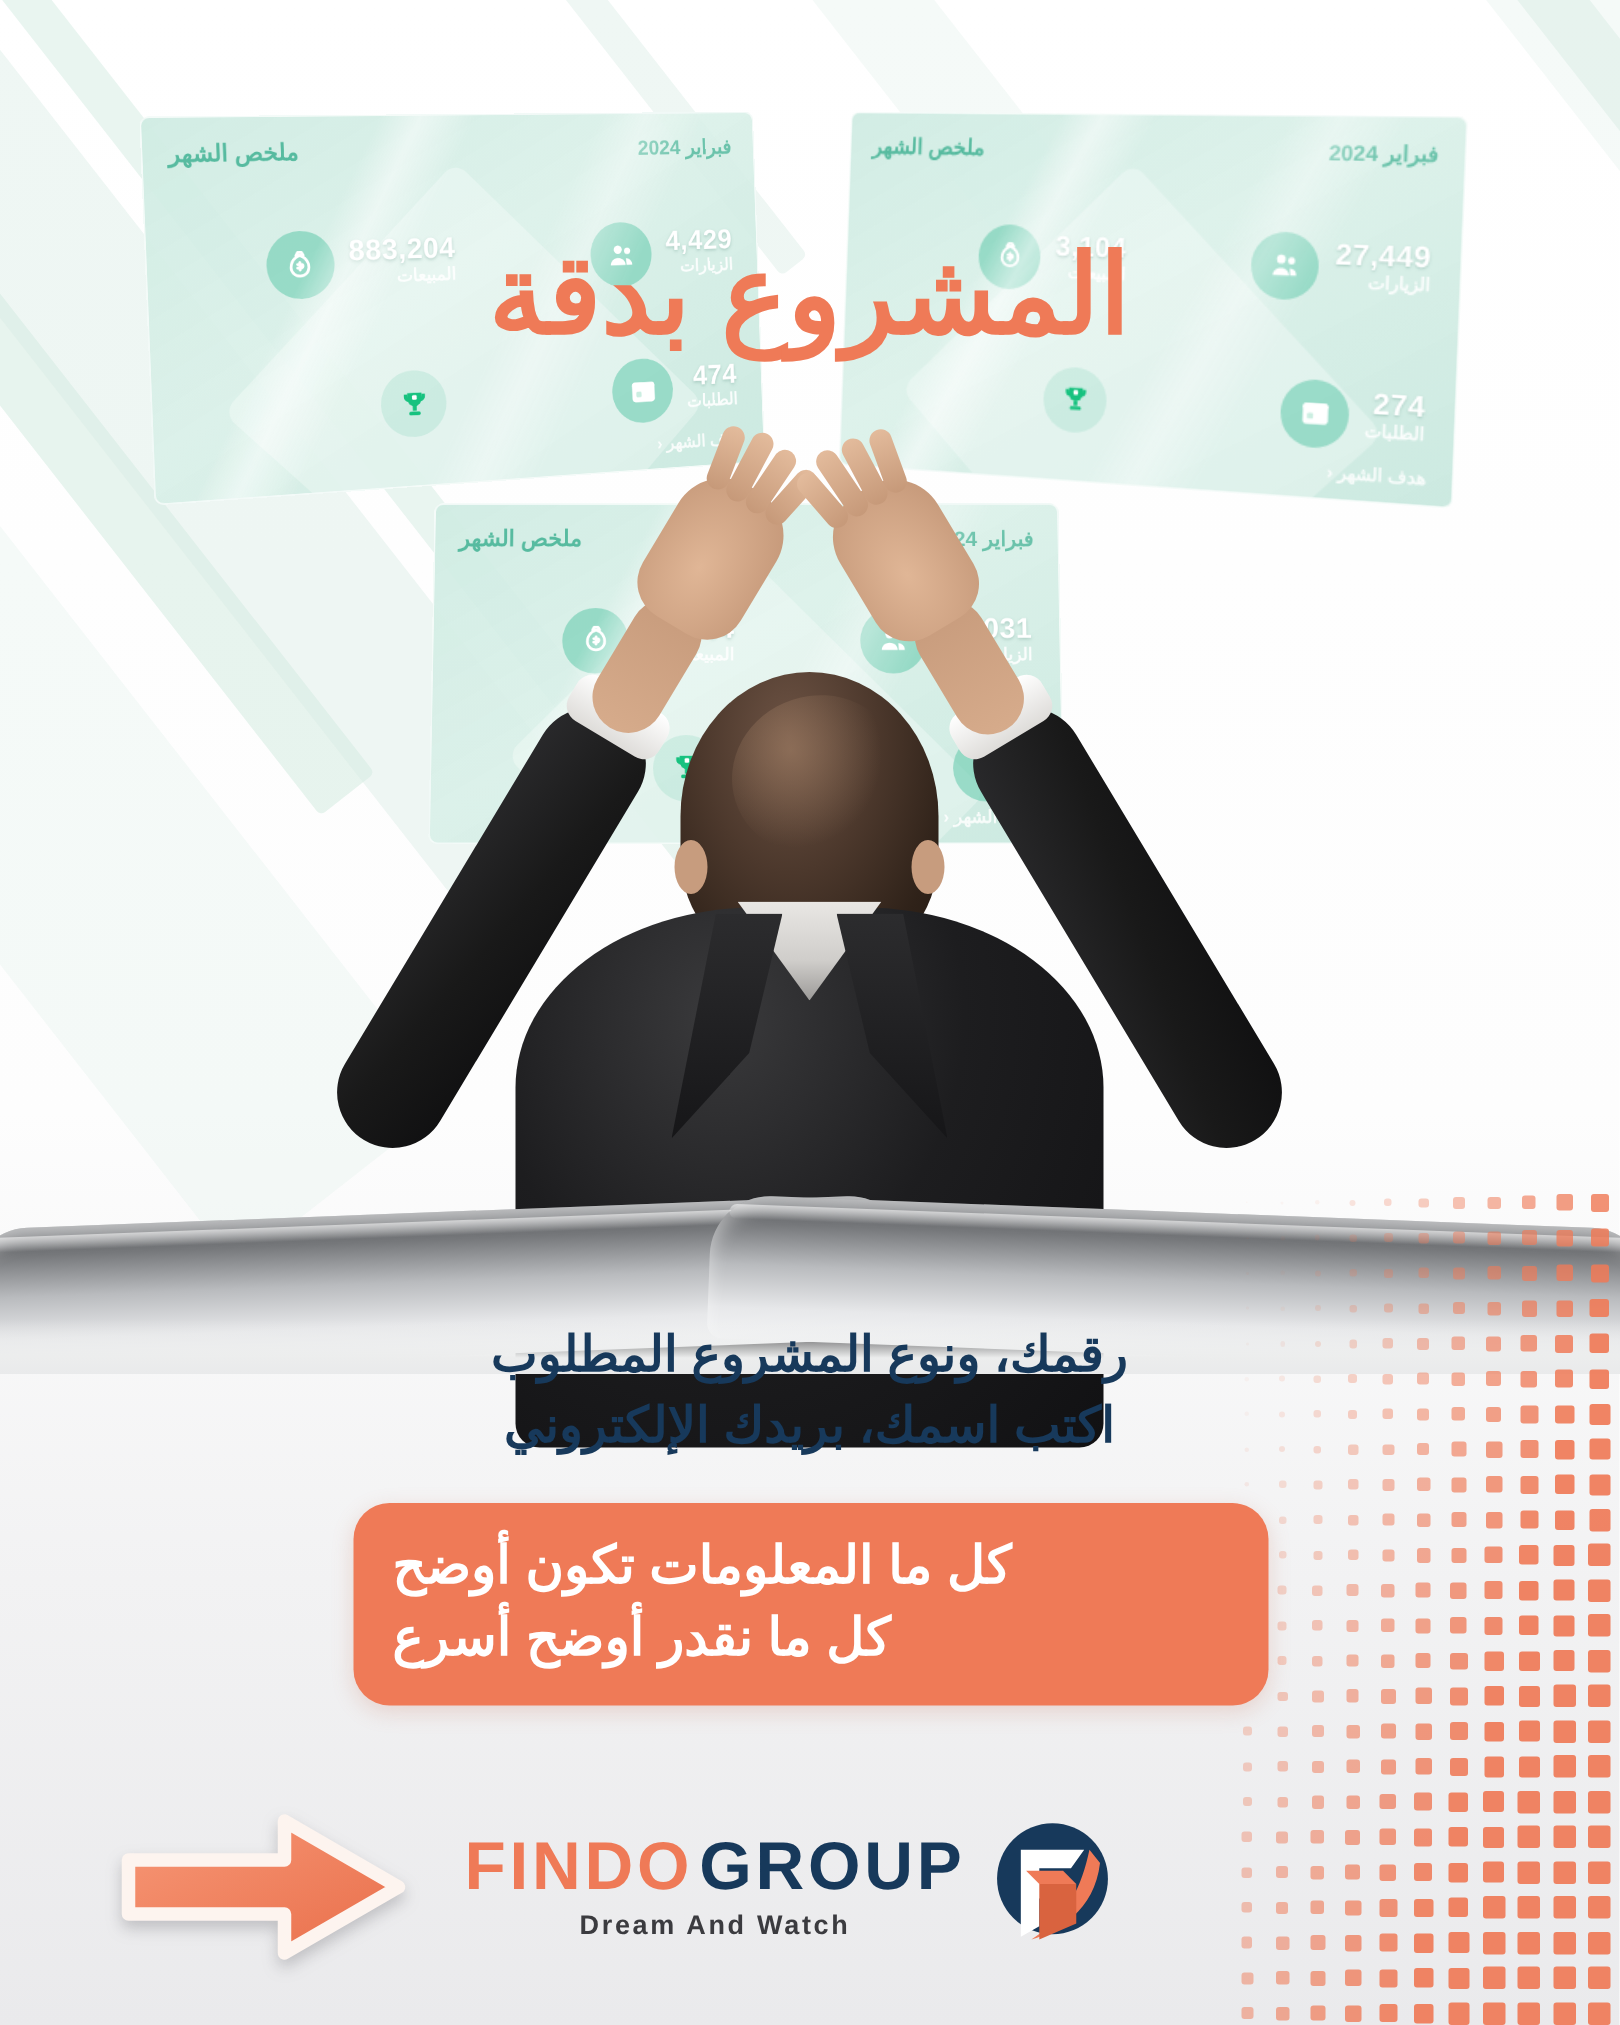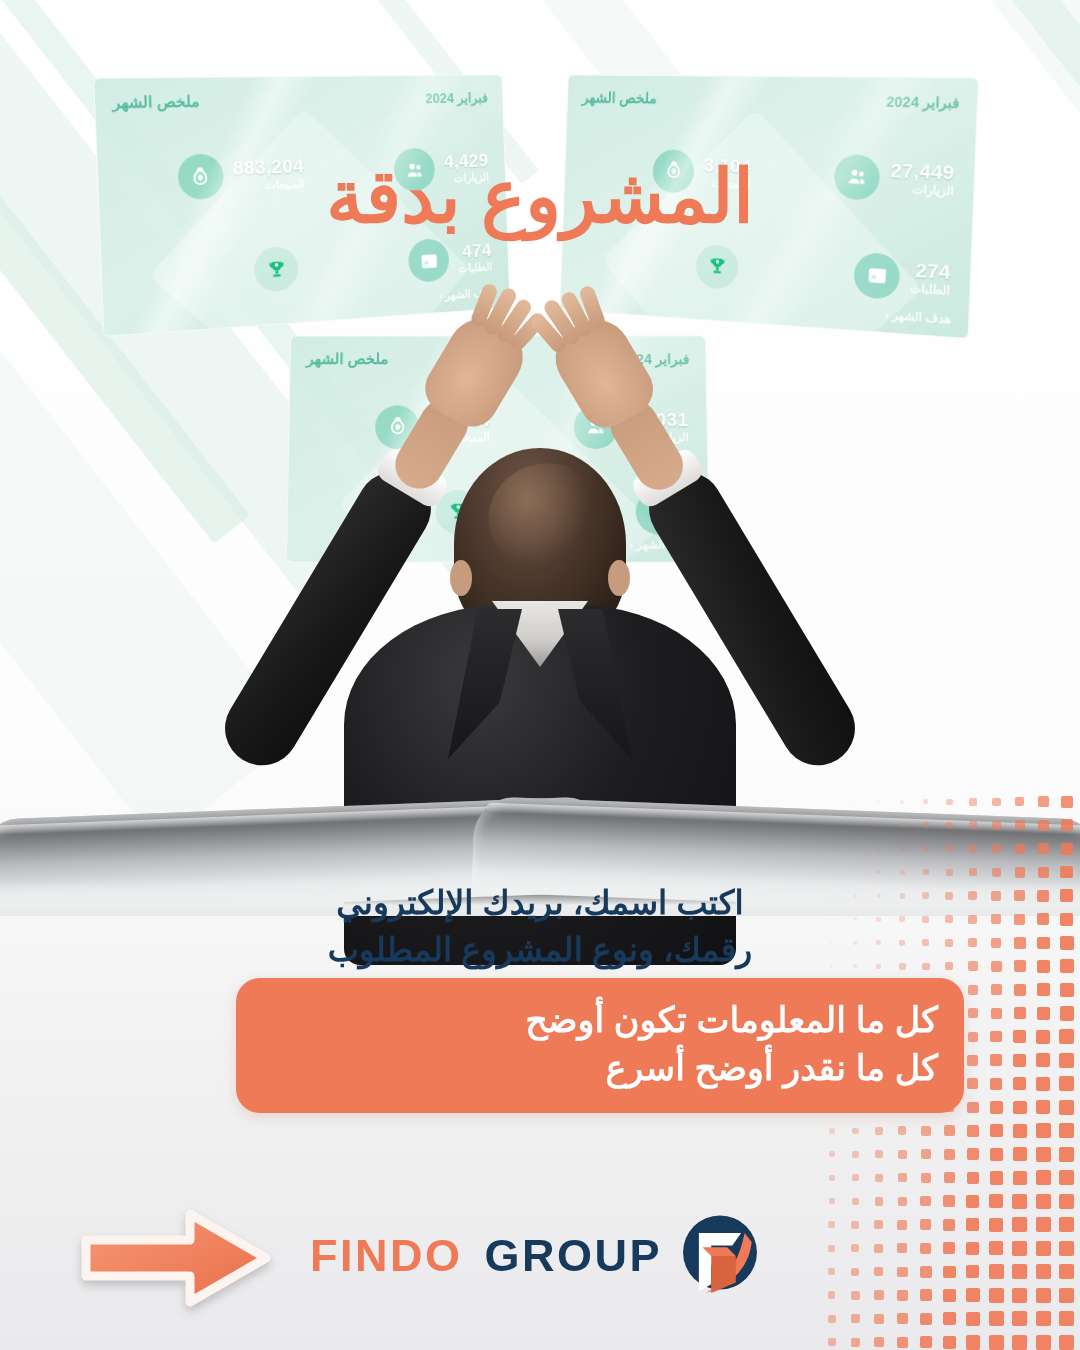--- a/index.html
+++ b/index.html
@@ -282,25 +282,25 @@
 
   
   .subcopy{
     position:absolute; left:0; right:0; top:880px;
     text-align:center; z-index:7;
     color:#17395b; font-weight:800;
     font-size:33px; line-height:1.42; direction:rtl;
   }
 
   .cta-box{
-    position:absolute; left:236px; width:728px; top:978px;
+    position:absolute; left:236px; width:610px; top:1002px;
     background:#ef7a57;
     border-radius:24px;
     padding:18px 26px 22px;
-    text-align:right; z-index:7;
+    text-align:left; z-index:7;
     box-shadow:0 4px 14px rgba(200,110,80,.22);
   }
   .cta-box .ln{
     color:#ffffff; font-weight:800; font-size:35px; line-height:1.36;
     direction:rtl; white-space:nowrap;
   }
 
   
   .arrow-wrap{
     position:absolute; left:78px; top:1206px; width:196px; height:104px; z-index:8;
@@ -309,21 +309,21 @@
                    filter:drop-shadow(0 5px 5px rgba(90,90,95,.30)); }
 
   
   .logo{
     position:absolute; left:310px; top:1212px; z-index:8;
     display:flex; align-items:center; gap:14px;
   }
   .logo-mark{ position:relative; width:88px; height:88px; flex:0 0 auto; }
   .logo-mark svg{ width:100%; height:100%; display:block; }
   .logo-text{ display:flex; flex-direction:column; direction:ltr; }
-  .logo-words{ display:flex; align-items:flex-end; gap:22px; }
+  .logo-words{ display:flex; align-items:flex-end; gap:4px; }
   .lw-findo{ font-size:45px; font-weight:800; color:#ef7a57; letter-spacing:2.5px; }
   .lw-group{ font-size:45px; font-weight:800; color:#17395b; letter-spacing:2.5px; }
   .logo-tag{
     margin-top:3px; text-align:center;
     font-size:18px; font-weight:800; color:#3b3b3f; letter-spacing:1.8px;
   }
 </style>
 </head>
 <body>
 
@@ -837,22 +837,22 @@
       <i style="width: 14.7px; height: 14.7px; left: 192.4px; top: 544.9px; opacity: 0.92; background: rgb(239, 122, 87);"></i>
       <i style="width: 14.7px; height: 14.7px; left: 215.9px; top: 544.9px; opacity: 0.92; background: rgb(239, 122, 87);"></i>
       <i style="width: 14.7px; height: 14.7px; left: 239.4px; top: 544.9px; opacity: 0.92; background: rgb(239, 122, 87);"></i>
     </div>
 
   <div class="headline">
     <div class="h-line2">المشروع بدقة</div>
   </div>
 
   <div class="subcopy">
+    <div>رقمك، ونوع المشروع المطلوب</div>
     <div>اكتب اسمك، بريدك الإلكتروني</div>
-    <div>رقمك، ونوع المشروع المطلوب</div>
   </div>
 
   <div class="cta-box">
     <div class="ln">كل ما المعلومات تكون أوضح</div>
     <div class="ln">كل ما نقدر أوضح أسرع</div>
   </div>
 
   <div class="arrow-wrap">
     <svg viewBox="0 0 196 104" aria-hidden="true">
       <defs>
@@ -873,16 +873,17 @@
         <path d="M78 24 C72 52 62 74 34 92 C54 86 82 70 86 34 Z" fill="#ef7a57"></path>
         <path d="M40 50 h28 v30 l-28 12 Z" fill="#d9633f"></path>
         <path d="M40 50 h28 l-10 -10 H30 Z" fill="#ef7a57"></path>
       </svg>
     </div>
     <div class="logo-text">
       <div class="logo-words">
         <span class="lw-findo">FINDO</span>
         <span class="lw-group">GROUP</span>
       </div>
+      <div class="logo-tag">Dream And Watch</div>
     </div>
   </div>
 
 </div>
 
 </body></html>

